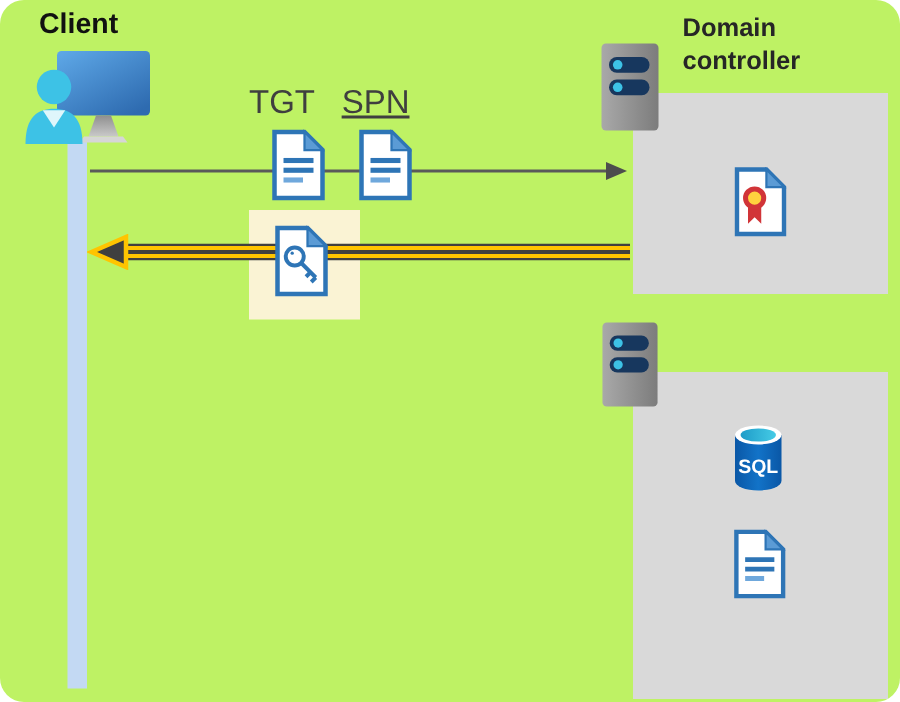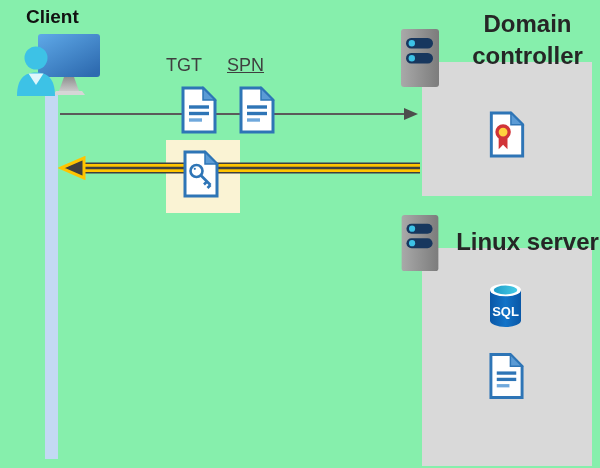--- a/index.html
+++ b/index.html
@@ -1,40 +1,40 @@
 <!DOCTYPE html>
 <html><head>
 <meta charset="utf-8">
 <style>
   html, body { margin: 0; padding: 0; }
   body { font-family: "Liberation Sans", "DejaVu Sans", sans-serif; background: #ffffff; }
   .canvas {
     position: relative;
     width: 600px;
     height: 468px;
-    background: #86efac;
+    background: #bef264;
     overflow: hidden;
+    border-radius: 16px;
   }
   .abs { position: absolute; }
   .title-bold {
     font-weight: bold;
-    font-size: 24px;
+    font-size: 17px;
     color: #262626;
     line-height: 1.32;
-    text-align: center;
   }
   .client-title {
     font-weight: bold;
     font-size: 19px;
     color: #111111;
   }
   .ticket-label {
-    font-size: 18px;
+    font-size: 22px;
     color: #3f3f3f;
-    text-align: left;
+    text-align: right;
   }
   .keytab-label {
     font-size: 20px;
     color: #404040;
     text-align: center;
   }
   .gray-box { background: #D9D9D9; }
   .client-bar { background: #C3D9F3; }
   .highlight-box { background: #FAF3D4; }
   svg { display: block; }
@@ -150,21 +150,20 @@
         <stop offset="1" stop-color="#7C7C7C"></stop>
       </linearGradient>
     </defs>
     <rect x="1" y="1" width="38" height="58" rx="3" fill="url(#srvGradB)"></rect>
     <rect x="6" y="10" width="27" height="10.5" rx="5.2" fill="#17375E"></rect>
     <circle cx="11.8" cy="15.2" r="3.2" fill="#3DC2E6"></circle>
     <rect x="6" y="25" width="27" height="10.5" rx="5.2" fill="#17375E"></rect>
     <circle cx="11.8" cy="30.2" r="3.2" fill="#3DC2E6"></circle>
   </svg>
 
-  <div class="abs title-bold" style="left:455px; top:226px; width:145px; white-space:nowrap;">Linux server</div>
 
   <svg class="abs" style="left:487px; top:282px;" width="37" height="47" viewBox="0 0 37 47">
     <defs>
       <linearGradient id="sqlGrad" x1="0" y1="0" x2="1" y2="0">
         <stop offset="0" stop-color="#0A57A6"></stop>
         <stop offset="0.5" stop-color="#1273C8"></stop>
         <stop offset="1" stop-color="#0A57A6"></stop>
       </linearGradient>
       <linearGradient id="sqlTopGrad" x1="0" y1="0" x2="1" y2="0">
         <stop offset="0" stop-color="#1E9CC8"></stop>

